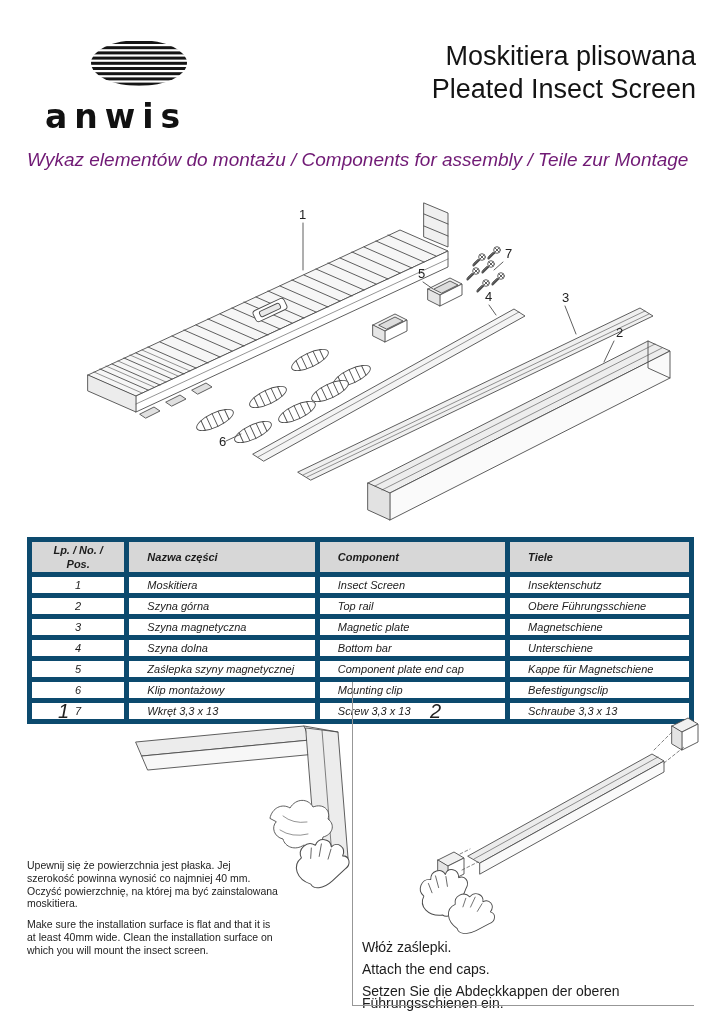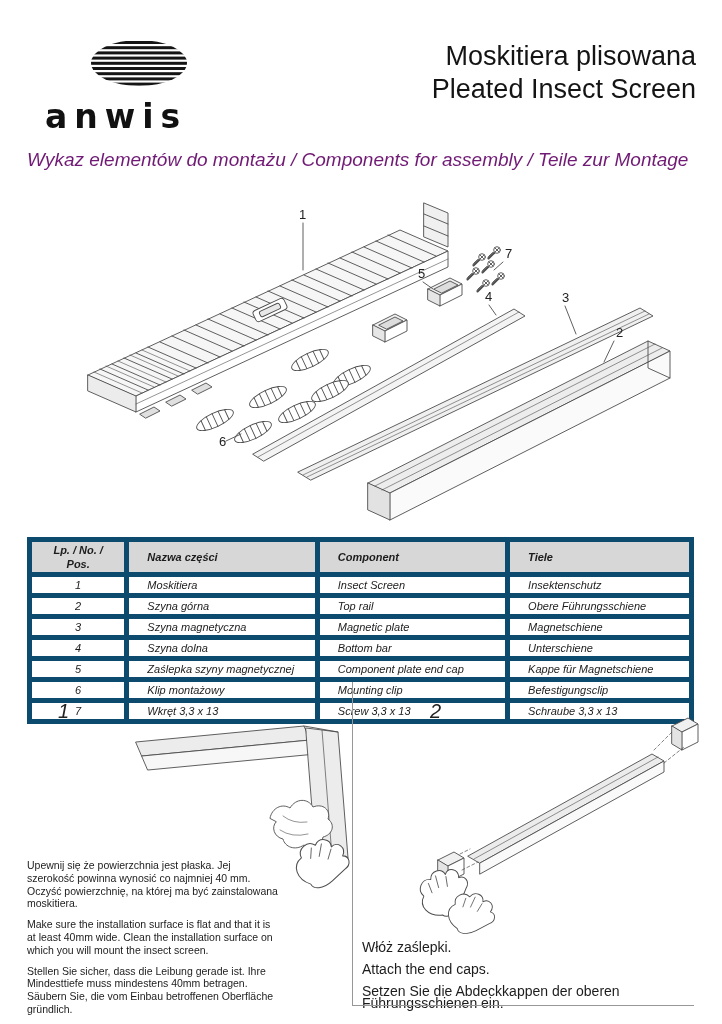--- a/index.html
+++ b/index.html
@@ -252,21 +252,20 @@
     <g transform="translate(314,176) rotate(10) scale(1.15)">
       <path d="M0,16 C-13,14 -19,3 -12,-5 C-17,-12 -10,-21 -2,-18 C0,-26 10,-26 12,-19 C16,-25 25,-21 23,-13 C29,-14 32,-7 27,-2 L18,10 C11,19 3,20 0,16 Z" fill="#ffffff"></path>
       <path d="M-5,-15 L-4,-6 M3,-20 L3,-9 M12,-17 L11,-8" stroke-width="0.7"></path>
     </g>
   </g>
 </svg>
 
 <div class="abs step1-text">
   <p>Upewnij się że powierzchnia jest płaska. Jej szerokość powinna wynosić co najmniej 40 mm. Oczyść powierzchnię, na której ma być zainstalowana moskitiera.</p>
   <p>Make sure the installation surface is flat and that it is at least 40mm wide. Clean the installation surface on which you will mount the insect screen.</p>
-  <p>Stellen Sie sicher, dass die Leibung gerade ist. Ihre Mindesttiefe muss mindestens 40mm betragen. Säubern Sie, die vom Einbau betroffenen Oberfläche gründlich.</p>
 </div>
 
 <div class="abs step-number" id="step2-num">2</div>
 
 <svg class="abs" id="step2-svg" width="370" height="335" viewBox="0 0 370 335">
   <g class="lineart">
     <g>
       <polygon points="116,166 300,64 312,71 128,173" fill="#ececec"></polygon>
       <polygon points="128,173 312,71 312,82 128,184" fill="#fafafa"></polygon>
       <path d="M122,169 L306,67" stroke-width="0.6"></path>

